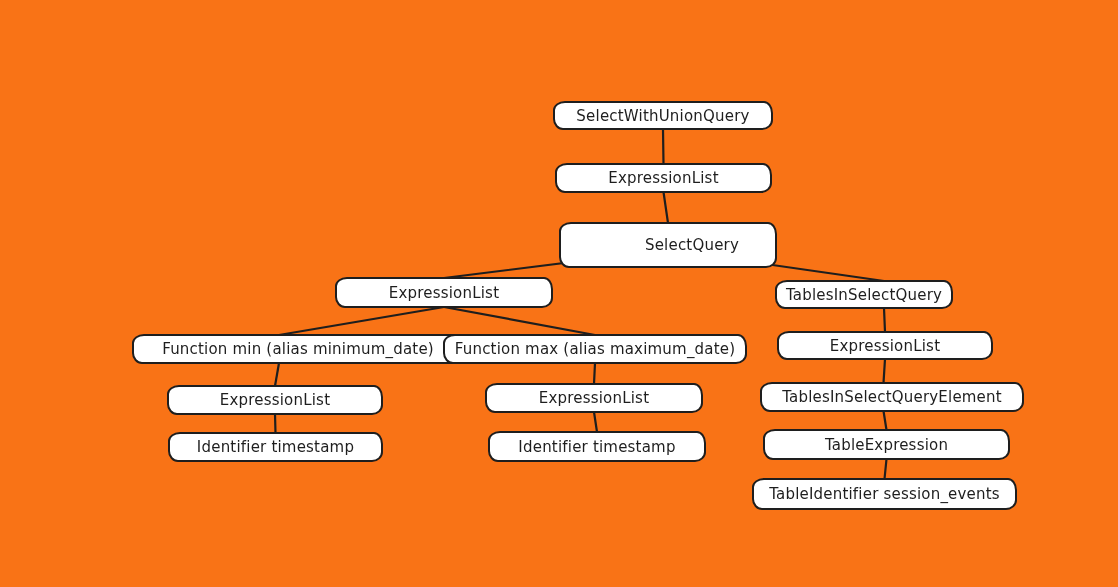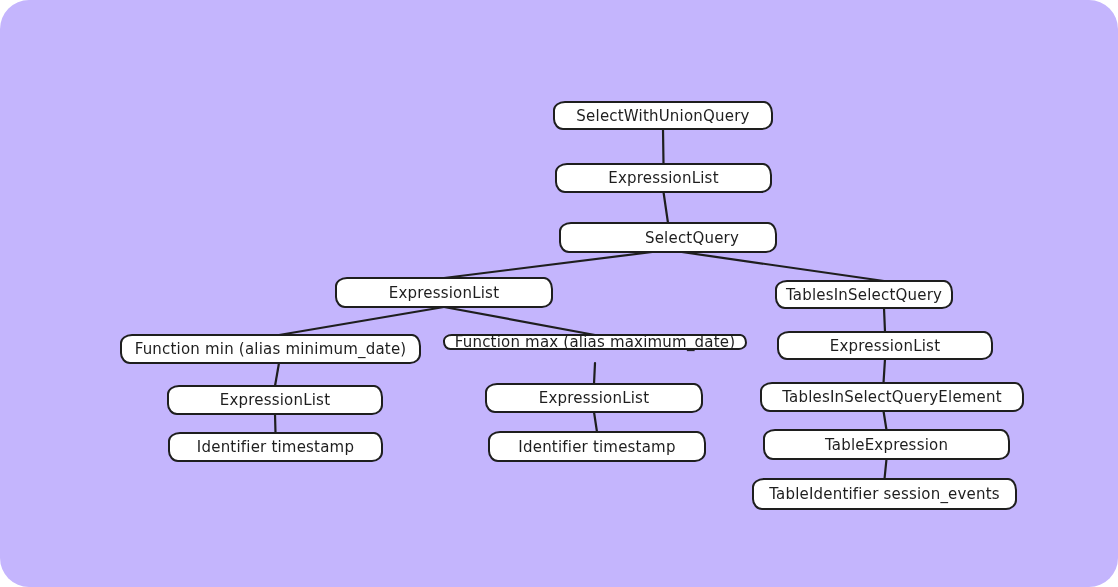--- a/index.html
+++ b/index.html
@@ -51,21 +51,21 @@
     letter-spacing: 0.2px;
     white-space: nowrap;
   }
   .node span {
     padding: 0 6px;
   }
 </style>
 </head>
 <body>
 
-<div class="canvas" style="--stroke: #1e1e1e; --fill: #ffffff; background: #c4b5fd; border-radius: 29px;">
+<div class="canvas" style="--stroke: #1e1e1e; --fill: #ffffff; background: #f97316;">
   <svg class="edges" width="1118" height="587" viewBox="0 0 1118 587">
       <line x1="663" y1="129" x2="663.5" y2="164"></line>
       <line x1="663.5" y1="192" x2="668" y2="223"></line>
       <line x1="668" y1="250" x2="444" y2="278"></line>
       <line x1="668" y1="250" x2="884" y2="281"></line>
       <line x1="444" y1="307" x2="279" y2="335"></line>
       <line x1="444" y1="307" x2="595" y2="335"></line>
       <line x1="279" y1="363" x2="275" y2="386"></line>
       <line x1="275" y1="414" x2="275.5" y2="433"></line>
       <line x1="595" y1="363" x2="594" y2="384"></line>
@@ -75,36 +75,36 @@
       <line x1="883.5" y1="411" x2="886.5" y2="430"></line>
       <line x1="886.5" y1="459" x2="884.5" y2="479"></line>
     </svg>
   <div class="nodes">
       <div class="node" style="left: 553px; top: 101px; width: 220px; height: 29px;">
         <span>SelectWithUnionQuery</span>
       </div>
       <div class="node" style="left: 555px; top: 163px; width: 217px; height: 30px;">
         <span>ExpressionList</span>
       </div>
-      <div class="node" style="left: 559px; top: 222px; width: 218px; height: 31px; padding-left: 48px;">
+      <div class="node" style="left: 559px; top: 222px; width: 218px; height: 46px; padding-left: 48px;">
         <span>SelectQuery</span>
       </div>
       <div class="node" style="left: 335px; top: 277px; width: 218px; height: 31px;">
         <span>ExpressionList</span>
       </div>
-      <div class="node" style="left: 120px; top: 334px; width: 301px; height: 30px;">
+      <div class="node" style="left: 132px; top: 334px; width: 332px; height: 30px;">
         <span>Function min (alias minimum_date)</span>
       </div>
       <div class="node" style="left: 167px; top: 385px; width: 216px; height: 30px;">
         <span>ExpressionList</span>
       </div>
       <div class="node" style="left: 168px; top: 432px; width: 215px; height: 30px;">
         <span>Identifier timestamp</span>
       </div>
-      <div class="node" style="left: 443px; top: 334px; width: 304px; height: 16px;">
+      <div class="node" style="left: 443px; top: 334px; width: 304px; height: 30px;">
         <span>Function max (alias maximum_date)</span>
       </div>
       <div class="node" style="left: 485px; top: 383px; width: 218px; height: 30px;">
         <span>ExpressionList</span>
       </div>
       <div class="node" style="left: 488px; top: 431px; width: 218px; height: 31px;">
         <span>Identifier timestamp</span>
       </div>
       <div class="node" style="left: 775px; top: 280px; width: 178px; height: 29px;">
         <span>TablesInSelectQuery</span>

